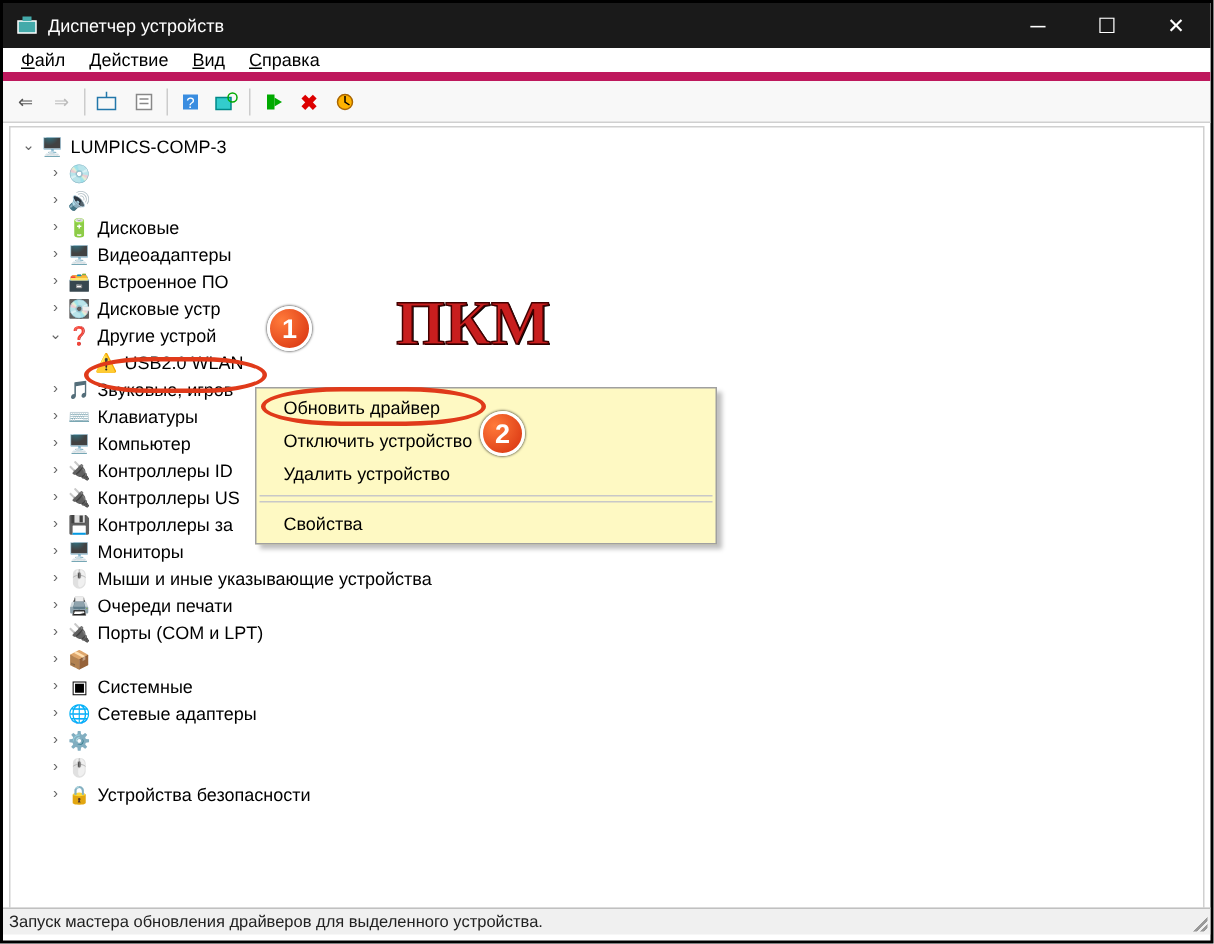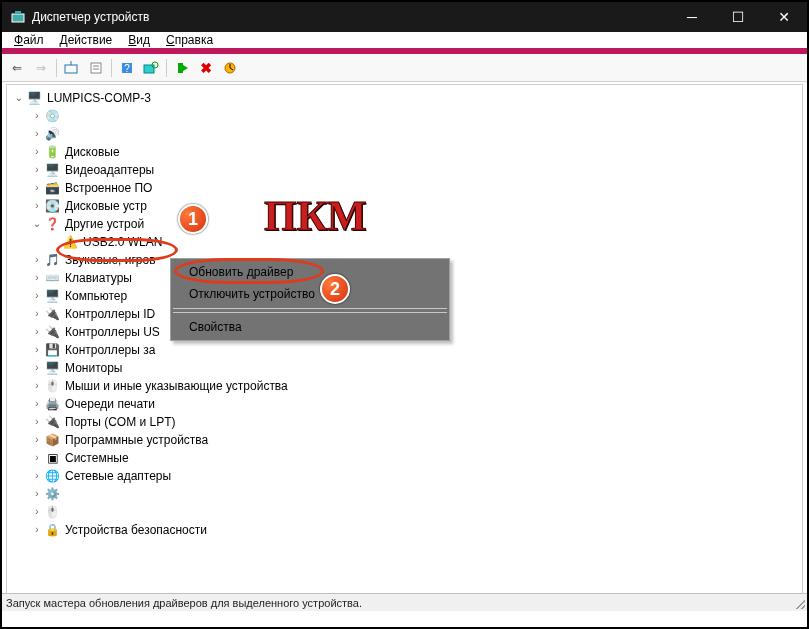--- a/index.html
+++ b/index.html
@@ -24,25 +24,25 @@
 .caret { width: 12px; text-align: center; color: #666; font-size: 10px; user-select:none;}
 .dev-icon { width: 16px; height: 16px; margin: 0 4px 0 2px; display:inline-flex; align-items:center; justify-content:center; font-size:12px;}
 .indent1 { padding-left: 18px; }
 .indent2 { padding-left: 36px; }
 
 .highlight-oval { position: absolute; border: 3px solid #e03a1a; border-radius: 50%/70%; pointer-events:none; }
 .badge { position: absolute; width: 30px; height: 30px; border-radius: 50%; background: radial-gradient(circle at 30% 30%, #ff7a3a, #d62f0e); color:#fff; font-weight:bold; font-size:18px; display:flex; align-items:center; justify-content:center; border:2px solid #fff; box-shadow:0 0 2px #000; pointer-events:none;}
 
 .annotation-text { position:absolute; font-family: Georgia, serif; font-weight:bold; font-size:42px; color:#c81e1e; -webkit-text-stroke:1px #400; text-shadow:1px 1px 0 #000; pointer-events:none;}
 
-.context-menu { position: absolute; background: #737373; border: 1px solid #a0a0a0; box-shadow: 3px 3px 3px rgba(0,0,0,.25); font-size: 12px; padding: 2px 0; width: 280px; }
+.context-menu { position: absolute; background: #fef9c3; border: 1px solid #a0a0a0; box-shadow: 3px 3px 3px rgba(0,0,0,.25); font-size: 12px; padding: 2px 0; width: 308px; }
 .cm-item { padding: 4px 18px; }
 .cm-sep { height:1px; background:#c8c8c8; margin:3px 2px; }
 
-.statusbar { position: absolute; bottom: 16px; left: 0; right: 0; height: 18px; background: #f0f0f0; border-top: 1px solid #c0c0c0; font-size: 11px; padding-left: 4px; display:flex; align-items:center; color:#222;}
+.statusbar { position: absolute; bottom: 4px; left: 0; right: 0; height: 18px; background: #f0f0f0; border-top: 1px solid #c0c0c0; font-size: 11px; padding-left: 4px; display:flex; align-items:center; color:#222;}
 .sb-grip{position:absolute;right:2px;bottom:2px;width:12px;height:12px;background:
  linear-gradient(135deg,transparent 60%,#999 60% 70%,transparent 70% 80%,#999 80% 90%,transparent 90%);}
 
 svg { display:block; }
 </style>
 </head>
 <body>
 
 <div class="titlebar">
   <span class="icon">
@@ -204,21 +204,20 @@
         <span>Очереди печати</span>
       </div>
   <div class="node indent1">
         <span class="caret">›</span>
         <span class="dev-icon">🔌</span>
         <span>Порты (COM и LPT)</span>
       </div>
   <div class="node indent1">
         <span class="caret">›</span>
         <span class="dev-icon">📦</span>
-        <span>Программные устройства</span>
       </div>
   <div class="node indent1">
         <span class="caret">›</span>
         <span class="dev-icon">▣</span>
         <span>Системные</span>
       </div>
   <div class="node indent1">
         <span class="caret">›</span>
         <span class="dev-icon">🌐</span>
         <span>Сетевые адаптеры</span>
@@ -236,20 +235,21 @@
         <span class="dev-icon">🔒</span>
         <span>Устройства безопасности</span>
       </div>
 
 </div>
 </div>
 
 <div class="context-menu" style="left:168px; top:256px;">
   <div class="cm-item">Обновить драйвер</div>
   <div class="cm-item">Отключить устройство</div>
+  <div class="cm-item">Удалить устройство</div>
   <div class="cm-sep"></div>
   <div class="cm-sep"></div>
   <div class="cm-item" style="font-weight:normal;">Свойства</div>
 </div>
 
 <div class="highlight-oval" style="left:54px; top:236px; width:122px; height:24px;"></div>
 <div class="highlight-oval" style="left:172px; top:256px; width:150px; height:26px;"></div>
 <div class="badge" style="left:176px; top:202px;">1</div>
 <div class="badge" style="left:318px; top:272px;">2</div>
 <div class="annotation-text" style="left:214px; top:190px;margin-left:48px;">ПКМ</div>

